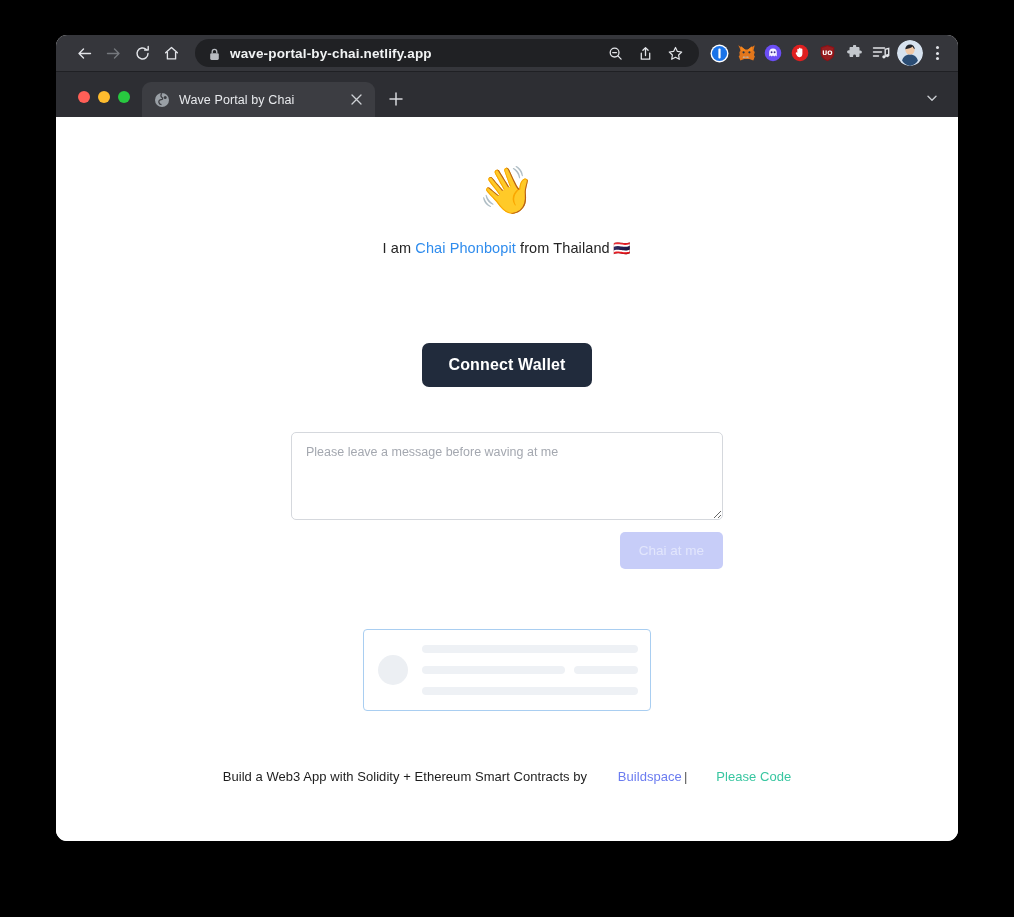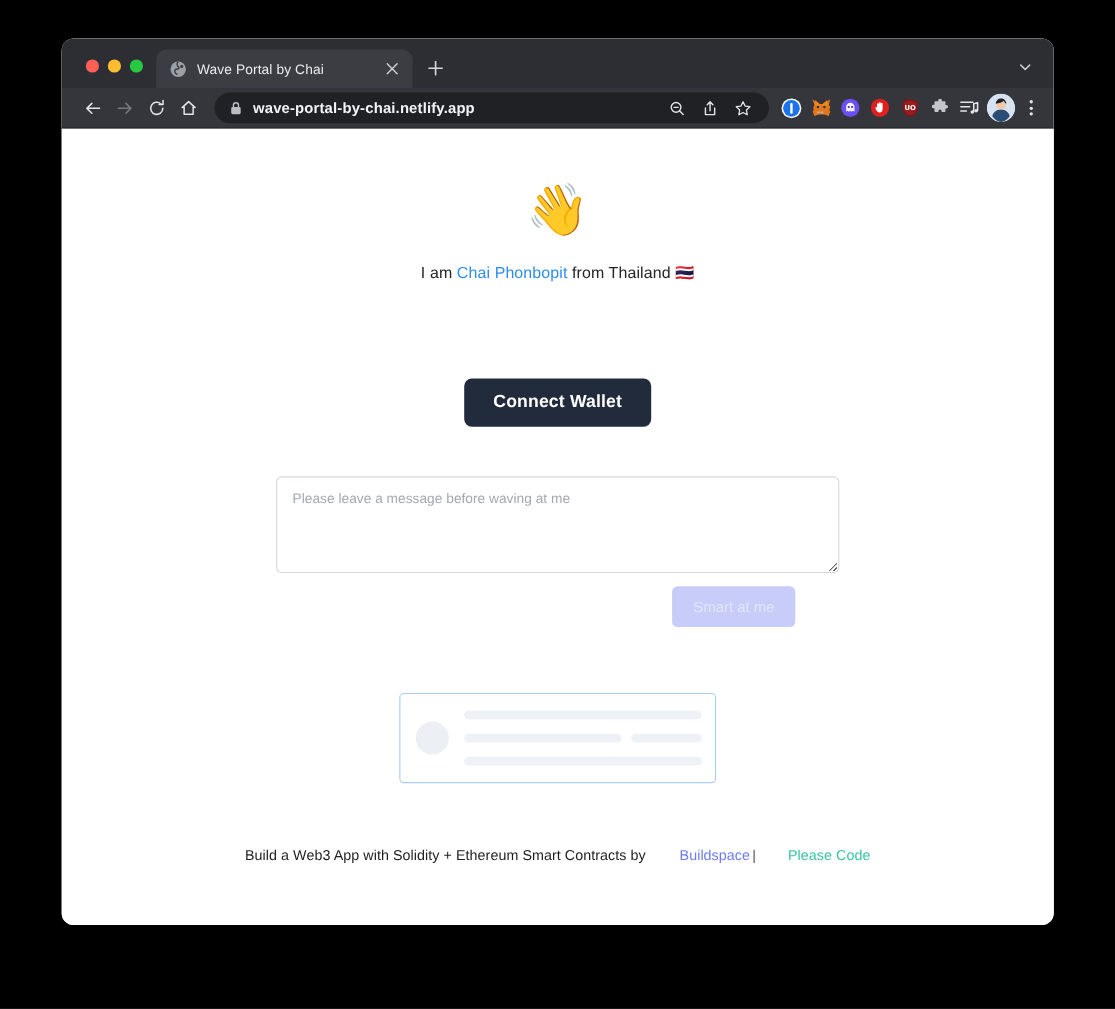--- a/index.html
+++ b/index.html
@@ -205,21 +205,21 @@
     border: none;
     border-radius: 7px;
     padding: 13px 26px;
     cursor: pointer;
     font-family: inherit;
     letter-spacing: .15px;
   }
 
   #message-input {
     margin-top: 45px;
-    width: 512px;
+    width: 432px;
     height: 88px;
     border: 1px solid #d5d8dd;
     border-radius: 5px;
     padding: 12px 14px;
     font-size: 12.5px;
     font-family: inherit;
     color: #2b2b2b;
     resize: vertical;
     outline: none;
   }
@@ -283,56 +283,20 @@
   }
   #page-footer a { text-decoration: none; margin-left: 27px; }
   #footer-buildspace-link { color: #6b7cf0; }
   #footer-source-link { color: #38c6a0; }
   #footer-separator { color: #555; padding: 0 2px; }
 </style>
 </head>
 <body>
 
 <div id="browser-window">
-
-  <div id="tab-strip">
-    <div class="traffic-lights">
-      <span class="tl tl-red"></span>
-      <span class="tl tl-yellow"></span>
-      <span class="tl tl-green"></span>
-    </div>
-
-    <div id="active-tab">
-      <span class="favicon">
-        <svg width="16" height="16" viewBox="0 0 16 16">
-          <circle cx="8" cy="8" r="7" fill="#9aa0a6"></circle>
-          <path d="M8 1.2c-1.5 1.4-1.4 3.3 0 4.3 1.3.9.5 2.2-.8 2.2-1.5 0-2.6 1-2.3 2.6.2 1.3 1.4 2.2 2.6 2.4" fill="none" stroke="#3c3d42" stroke-width="1.3"></path>
-          <circle cx="11.2" cy="5.4" r="1.5" fill="#3c3d42"></circle>
-        </svg>
-      </span>
-      <span class="tab-title">Wave Portal by Chai</span>
-      <span class="tab-close">
-        <svg width="11" height="11" viewBox="0 0 11 11">
-          <path d="M1 1L10 10M10 1L1 10" stroke="currentColor" stroke-width="1.3" stroke-linecap="round"></path>
-        </svg>
-      </span>
-    </div>
-
-    <div id="new-tab-button">
-      <svg width="14" height="14" viewBox="0 0 14 14">
-        <path d="M7 1v12M1 7h12" stroke="currentColor" stroke-width="1.5" stroke-linecap="round"></path>
-      </svg>
-    </div>
-
-    <div id="tab-search-button">
-      <svg width="12" height="12" viewBox="0 0 12 12">
-        <path d="M2 4.2L6 8.2L10 4.2" stroke="currentColor" stroke-width="1.4" fill="none" stroke-linecap="round" stroke-linejoin="round"></path>
-      </svg>
-    </div>
-  </div>
 
   <div id="toolbar">
     <div class="tb-icon">
       <svg width="17" height="17" viewBox="0 0 17 17">
         <path d="M14.5 8.5H3M7.5 4L3 8.5L7.5 13" stroke="currentColor" stroke-width="1.4" fill="none" stroke-linecap="round" stroke-linejoin="round"></path>
       </svg>
     </div>
     <div class="tb-icon dim">
       <svg width="17" height="17" viewBox="0 0 17 17">
         <path d="M2.5 8.5H14M9.5 4L14 8.5L9.5 13" stroke="currentColor" stroke-width="1.4" fill="none" stroke-linecap="round" stroke-linejoin="round"></path>
@@ -439,37 +403,73 @@
       </svg>
     </span>
 
     <span id="menu-button">
       <i></i>
         <i></i>
         <i></i>
     </span>
   </div>
 
+  <div id="tab-strip">
+    <div class="traffic-lights">
+      <span class="tl tl-red"></span>
+      <span class="tl tl-yellow"></span>
+      <span class="tl tl-green"></span>
+    </div>
+
+    <div id="active-tab">
+      <span class="favicon">
+        <svg width="16" height="16" viewBox="0 0 16 16">
+          <circle cx="8" cy="8" r="7" fill="#9aa0a6"></circle>
+          <path d="M8 1.2c-1.5 1.4-1.4 3.3 0 4.3 1.3.9.5 2.2-.8 2.2-1.5 0-2.6 1-2.3 2.6.2 1.3 1.4 2.2 2.6 2.4" fill="none" stroke="#3c3d42" stroke-width="1.3"></path>
+          <circle cx="11.2" cy="5.4" r="1.5" fill="#3c3d42"></circle>
+        </svg>
+      </span>
+      <span class="tab-title">Wave Portal by Chai</span>
+      <span class="tab-close">
+        <svg width="11" height="11" viewBox="0 0 11 11">
+          <path d="M1 1L10 10M10 1L1 10" stroke="currentColor" stroke-width="1.3" stroke-linecap="round"></path>
+        </svg>
+      </span>
+    </div>
+
+    <div id="new-tab-button">
+      <svg width="14" height="14" viewBox="0 0 14 14">
+        <path d="M7 1v12M1 7h12" stroke="currentColor" stroke-width="1.5" stroke-linecap="round"></path>
+      </svg>
+    </div>
+
+    <div id="tab-search-button">
+      <svg width="12" height="12" viewBox="0 0 12 12">
+        <path d="M2 4.2L6 8.2L10 4.2" stroke="currentColor" stroke-width="1.4" fill="none" stroke-linecap="round" stroke-linejoin="round"></path>
+      </svg>
+    </div>
+  </div>
+
   <div id="page">
     <div id="content-wrap">
 
       <h1 id="headline">
         <span class="wave-emoji">👋</span>
       </h1>
 
       <p id="subtitle">
         <span>I am </span><a href="#">Chai Phonbopit</a><span> from Thailand </span><span class="flag">🇹🇭</span>
       </p>
 
       <button id="connect-wallet-button">Connect Wallet</button>
 
       <textarea id="message-input" placeholder="Please leave a message before waving at me" style=""></textarea>
 
       <div id="wave-row">
-        <button id="wave-button">Smart at me</button>
+        <button id="wave-button">Chai at me</button>
       </div>
 
       <div id="skeleton-card">
         <div id="skeleton-avatar"></div>
         <div id="skeleton-lines">
           <div class="sk-row">
             <div class="sk-bar sk-full"></div>
           </div>
           <div class="sk-row">
             <div class="sk-bar sk-long"></div>

